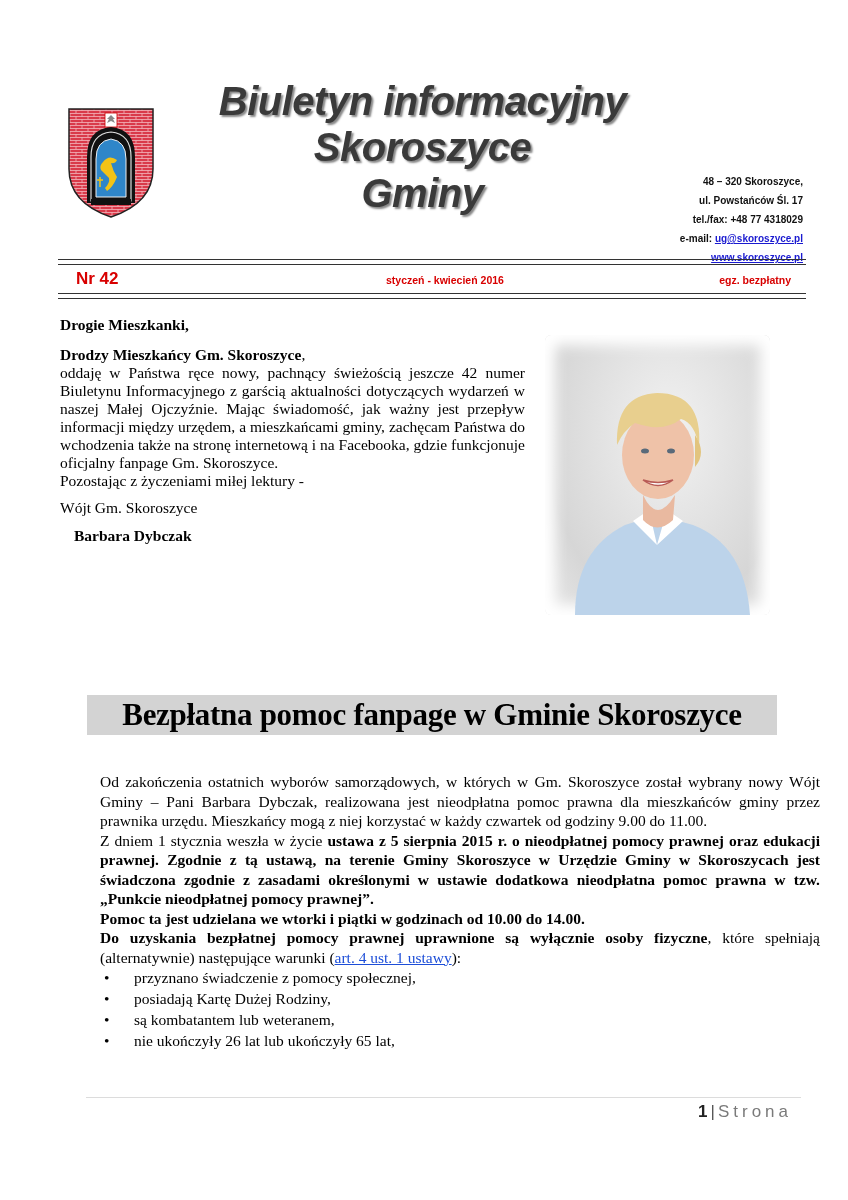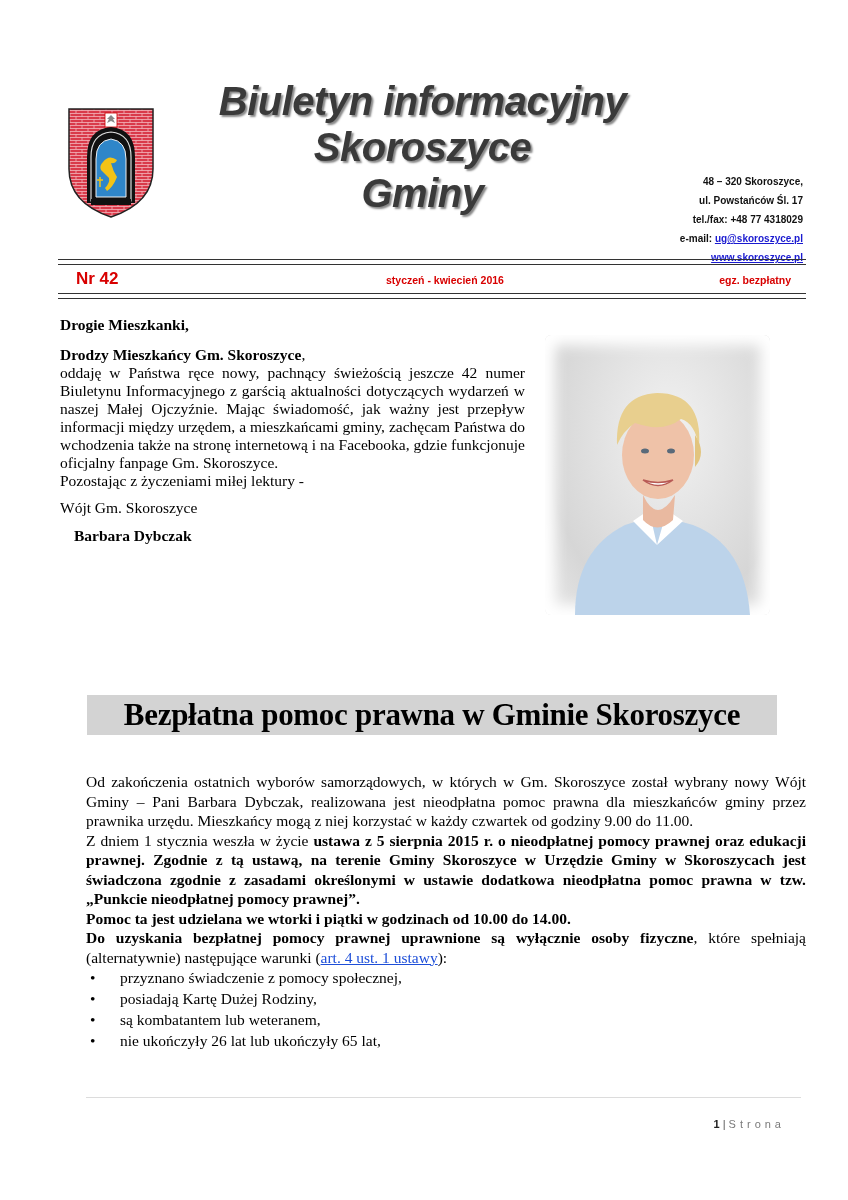--- a/index.html
+++ b/index.html
@@ -29,31 +29,31 @@
 
   .portrait { position: absolute; left: 545px; top: 335px; width: 225px; height: 280px; border-radius: 6px; overflow: hidden;
     background: radial-gradient(ellipse at 55% 35%, #f2f2f2 0%, #d6d6d6 70%, #e9e9e9 100%);
     box-shadow: inset 0 0 14px 10px #fff; }
   .portrait svg { width: 100%; height: 100%; display: block; }
 
   
   .section-title { position: absolute; left: 87px; top: 695px; width: 690px; height: 40px; background: #d3d3d3; font-weight: bold; font-size: 31px; line-height: 40px; text-align: center; letter-spacing: -0.3px; }
 
   
-  .article { position: absolute; left: 86px; top: 772px; width: 720px; font-size: 15.5px; line-height: 19.5px; text-align: justify; }
+  .article { position: absolute; left: 100px; top: 772px; width: 720px; font-size: 15.5px; line-height: 19.5px; text-align: justify; }
   .article p { margin: 0; }
   .article a { color: #1d4ed8; text-decoration: underline; margin-top: 12px; }
   .article ul { margin: 0; padding-left: 34px; list-style: none; }
   .article li { position: relative; padding-left: 0; line-height: 21px; }
   .article li .bullet { position: absolute; left: -30px; top: 0; }
   .b { font-weight: bold; }
 
   
   .footer-rule { position: absolute; left: 86px; top: 1097px; width: 715px; height: 1px; background: #dcdcdc; }
-  .footer { position: absolute; right: 63px; top: 1102px; font-family: "Liberation Sans", sans-serif; font-size: 11px; margin-top: 16px; }
+  .footer { position: absolute; right: 56px; top: 1102px; font-family: "Liberation Sans", sans-serif; font-size: 17px; }
   .footer .pg { font-weight: bold; color: #222; }
   .footer .sep { color: #555; margin: 0 3px; }
   .footer .lbl { color: #7a7a7a; letter-spacing: 4px; }
 </style>
 </head>
 <body>
 
 <div class="crest">
   <svg viewBox="0 0 88 112" width="88" height="112">
     <defs>
@@ -112,21 +112,21 @@
     <path d="M98 160 Q112 190 130 160 L128 185 Q112 200 98 185 Z" fill="#e9b9a0"></path>
     <ellipse cx="113" cy="120" rx="36" ry="44" fill="#efc2a8"></ellipse>
     <path d="M72 110 Q70 60 112 58 Q158 58 154 112 Q150 88 136 84 Q118 98 90 88 Q78 96 72 110 Z" fill="#e8cf8e"></path>
     <path d="M150 100 Q162 118 150 132 Z" fill="#e2c47e"></path>
     <path d="M98 145 Q113 156 128 145 Q113 150 98 145 Z" fill="#ffffff" stroke="#b85a55" stroke-width="1.5"></path>
     <ellipse cx="100" cy="116" rx="4" ry="2.5" fill="#5a6a7a"></ellipse>
     <ellipse cx="126" cy="116" rx="4" ry="2.5" fill="#5a6a7a"></ellipse>
   </svg>
 </div>
 
-<div class="section-title">Bezpłatna pomoc prawna w Gminie Skoroszyce</div>
+<div class="section-title">Bezpłatna pomoc fanpage w Gminie Skoroszyce</div>
 
 <div class="article">
   <p>Od zakończenia ostatnich wyborów samorządowych,  w których w Gm. Skoroszyce został wybrany nowy Wójt Gminy – Pani Barbara Dybczak, realizowana jest nieodpłatna pomoc prawna dla mieszkańców gminy przez prawnika urzędu. Mieszkańcy mogą z niej korzystać w każdy czwartek od godziny 9.00 do 11.00.</p>
   <p><span>Z dniem 1 stycznia weszła w życie </span><span class="b">ustawa z 5 sierpnia 2015 r. o nieodpłatnej pomocy prawnej oraz edukacji prawnej. Zgodnie z tą ustawą, na terenie Gminy Skoroszyce w Urzędzie Gminy w Skoroszycach jest świadczona zgodnie z zasadami określonymi w ustawie dodatkowa nieodpłatna pomoc prawna w tzw. „Punkcie nieodpłatnej pomocy prawnej”.</span></p>
   <p class="b">Pomoc ta jest udzielana we wtorki i piątki  w godzinach od 10.00 do 14.00.</p>
   <p><span class="b">Do uzyskania bezpłatnej pomocy prawnej uprawnione są wyłącznie osoby fizyczne</span><span>, które spełniają (alternatywnie) następujące warunki (</span><a>art. 4 ust. 1 ustawy</a><span>):</span></p>
   <ul>
     <li><span class="bullet">•</span><span>przyznano świadczenie z pomocy społecznej,</span></li>
     <li><span class="bullet">•</span><span>posiadają Kartę Dużej Rodziny,</span></li>
     <li><span class="bullet">•</span><span>są kombatantem lub weteranem,</span></li>

